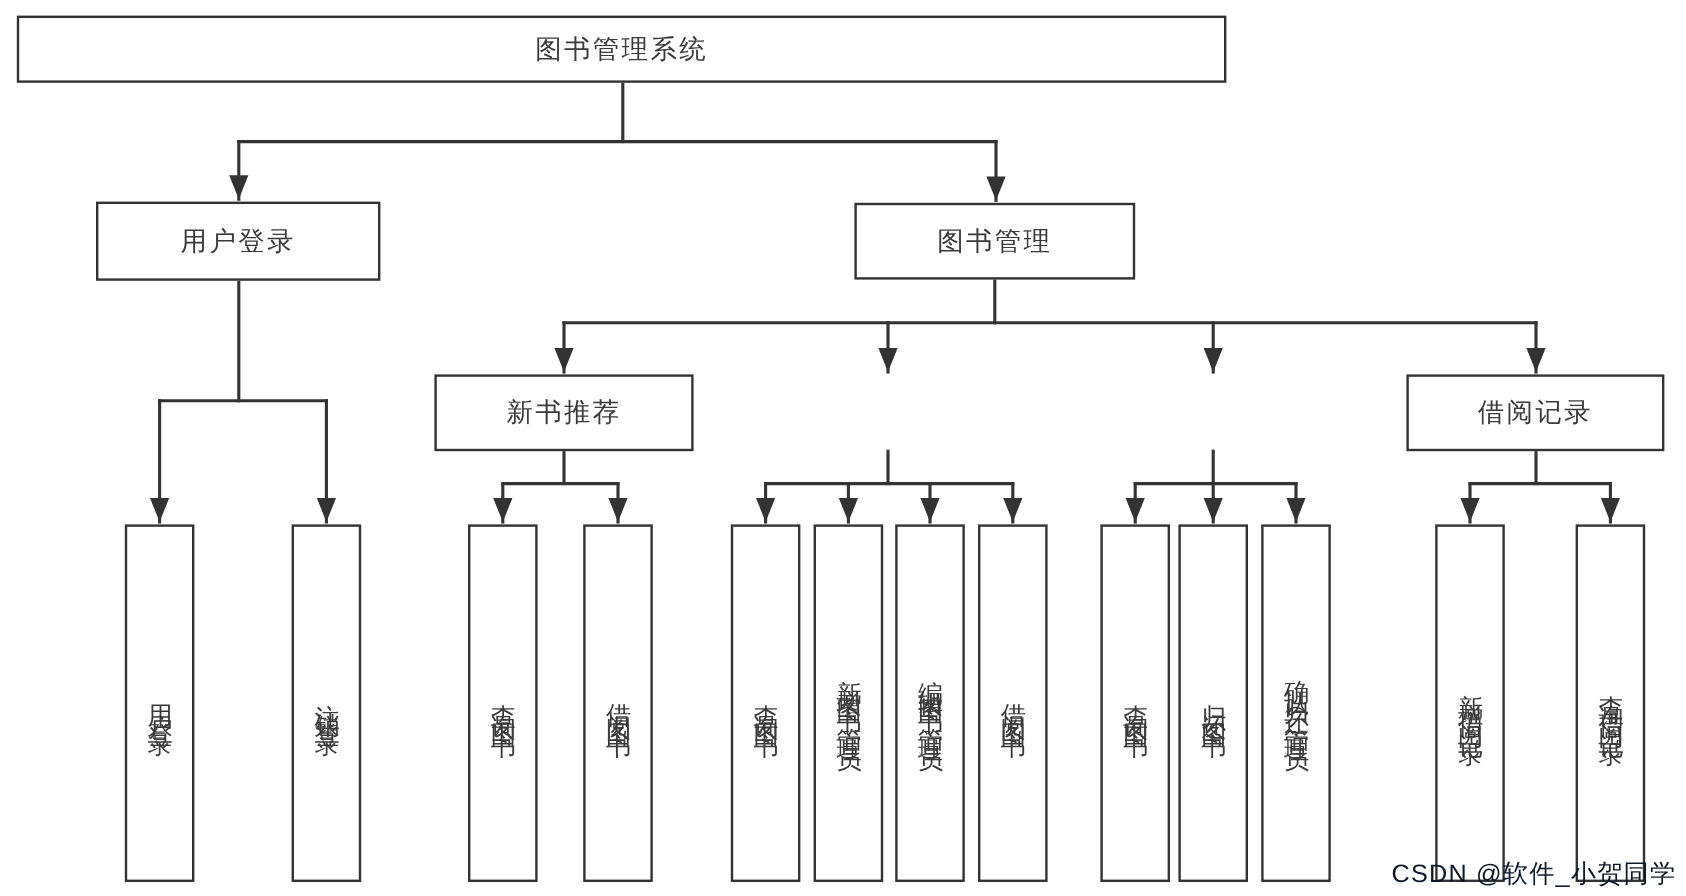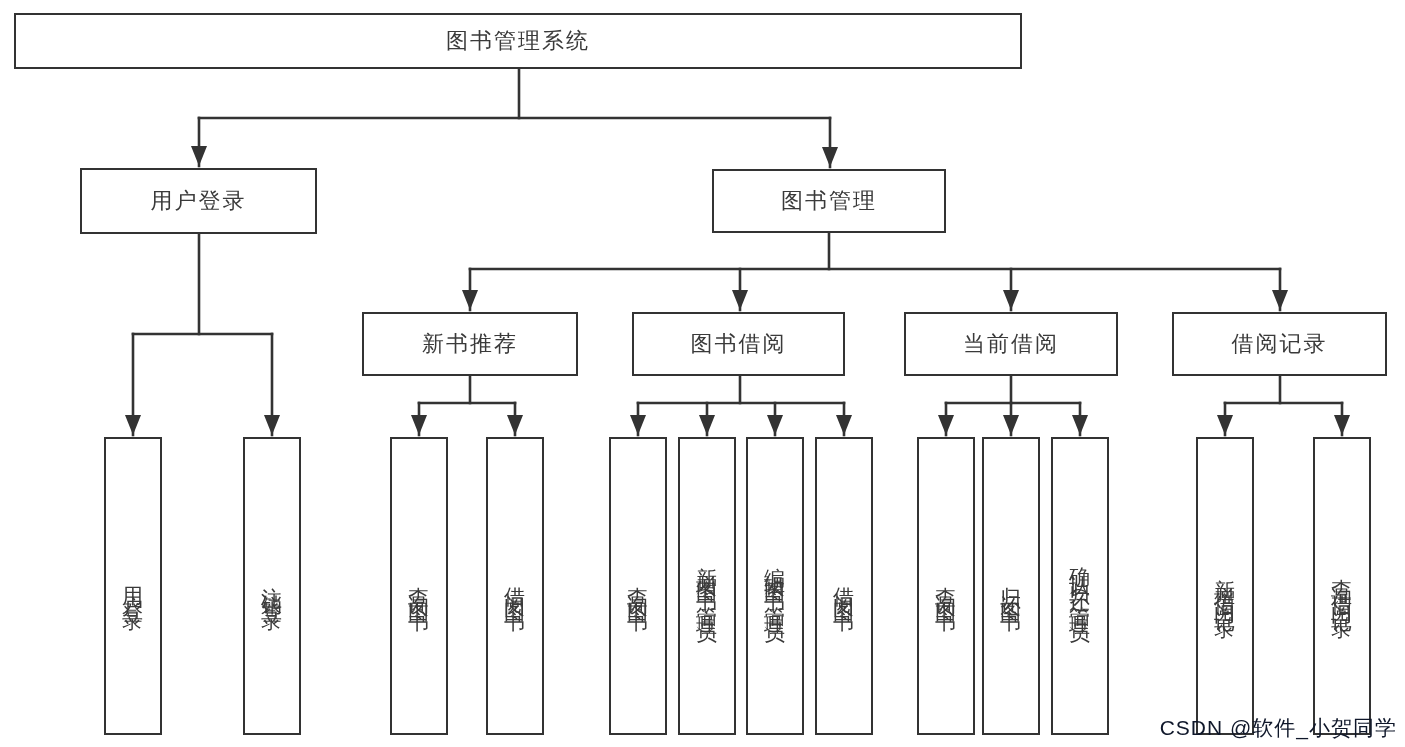--- a/index.html
+++ b/index.html
@@ -101,22 +101,20 @@
     <line x1="1225" y1="403" x2="1225" y2="435" marker-end="url(#ah)"></line>
     <line x1="1342" y1="403" x2="1342" y2="435" marker-end="url(#ah)"></line>
   </svg>
 
   <div class="box root-box" style="left:14px; top:13px; width:1008px; height:56px;">图书管理系统</div>
 
   <div class="box h-box" style="left:80px; top:168px; width:237px; height:66px;">用户登录</div>
   <div class="box h-box" style="left:362px; top:312px; width:216px; height:64px;">新书推荐</div>
 
   <div class="box h-box" style="left:712px; top:169px; width:234px; height:64px;">图书管理</div>
-  <div class="box h-box" style="left:632px; top:312px; width:213px; height:64px;">图书借阅</div>
-  <div class="box h-box" style="left:904px; top:312px; width:214px; height:64px;">当前借阅</div>
   <div class="box h-box" style="left:1172px; top:312px; width:215px; height:64px;">借阅记录</div>
 
   <div class="box v-box" style="left:104px; top:437px; width:58px; height:298px;">
     <span>用户登录</span>
   </div>
   <div class="box v-box" style="left:243px; top:437px; width:58px; height:298px;">
     <span>注销登录</span>
   </div>
 
   <div class="box v-box" style="left:390px; top:437px; width:58px; height:298px;">

